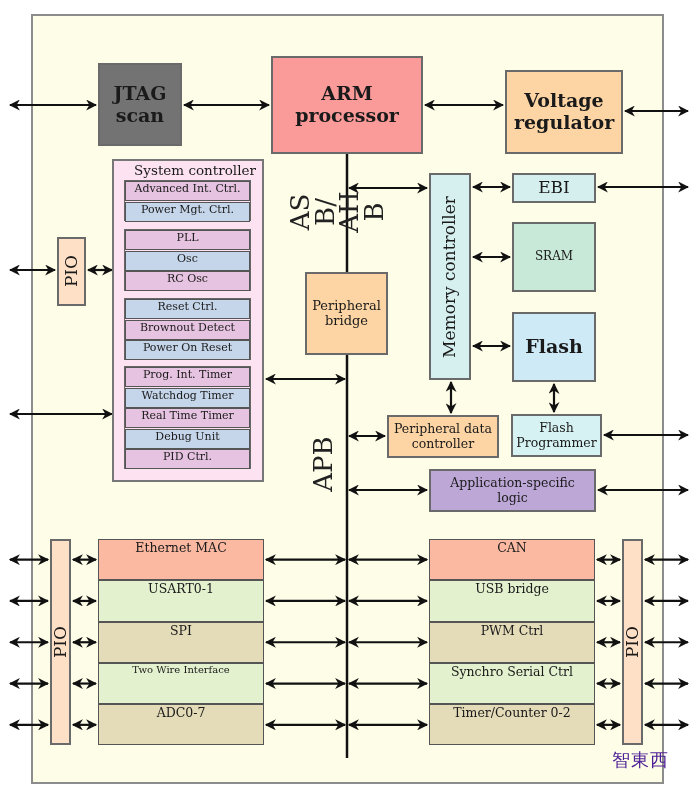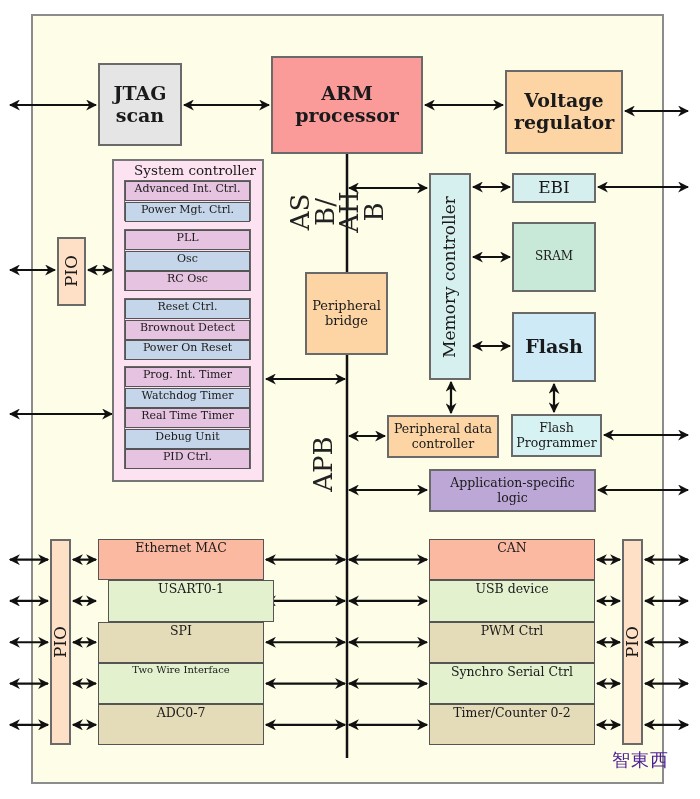--- a/index.html
+++ b/index.html
@@ -81,21 +81,21 @@
       <line x1="597" y1="683.55" x2="620" y2="683.55" stroke="#111" stroke-width="2.2" marker-start="url(#ah)" marker-end="url(#ah)"></line>
       <line x1="645" y1="683.55" x2="688" y2="683.55" stroke="#111" stroke-width="2.2" marker-start="url(#ah)" marker-end="url(#ah)"></line>
       <line x1="10" y1="724.85" x2="48" y2="724.85" stroke="#111" stroke-width="2.2" marker-start="url(#ah)" marker-end="url(#ah)"></line>
       <line x1="73" y1="724.85" x2="96" y2="724.85" stroke="#111" stroke-width="2.2" marker-start="url(#ah)" marker-end="url(#ah)"></line>
       <line x1="266" y1="724.85" x2="345" y2="724.85" stroke="#111" stroke-width="2.2" marker-start="url(#ah)" marker-end="url(#ah)"></line>
       <line x1="349" y1="724.85" x2="427" y2="724.85" stroke="#111" stroke-width="2.2" marker-start="url(#ah)" marker-end="url(#ah)"></line>
       <line x1="597" y1="724.85" x2="620" y2="724.85" stroke="#111" stroke-width="2.2" marker-start="url(#ah)" marker-end="url(#ah)"></line>
       <line x1="645" y1="724.85" x2="688" y2="724.85" stroke="#111" stroke-width="2.2" marker-start="url(#ah)" marker-end="url(#ah)"></line>
     </svg>
 
-  <div class="blk big" style="left:98px;top:63px;width:84px;height:83px;background:#e5e5e5;">
+  <div class="blk big" style="left:98px;top:63px;width:84px;height:83px;background:#737373;">
     <span style="width:60px;">JTAG scan</span>
   </div>
   <div class="blk big" style="left:271px;top:56px;width:152px;height:98px;background:#fa9b9a;">
     <span style="width:120px;">ARM processor</span>
   </div>
   <div class="blk big" style="left:505px;top:70px;width:118px;height:84px;background:#fdd5a5;">
     <span style="width:100px;">Voltage regulator</span>
   </div>
 
   <div style="position:absolute;left:112px;top:159px;width:152px;height:323px;background:#fde3f2;border:2px solid #777;box-sizing:border-box;">
@@ -191,39 +191,39 @@
     <span class="vert">PIO</span>
   </div>
   <div class="blk" style="left:622px;top:539px;width:21px;height:206px;background:#fde0c5;font-size:17px;">
     <span class="vert">PIO</span>
   </div>
 
   <div id="left-periph">
       <div class="row" style="left: 98px; top: 539px; width: 166px; height: 41.3px; background: rgb(251, 185, 162); font-size: 12.5px;">
         <span>Ethernet MAC</span>
       </div>
-      <div class="row" style="left: 98px; top: 580.3px; width: 166px; height: 41.3px; background: rgb(227, 241, 207); font-size: 12.5px; margin-left: 10px;">
+      <div class="row" style="left: 98px; top: 580.3px; width: 166px; height: 41.3px; background: rgb(227, 241, 207); font-size: 12.5px;">
         <span>USART0-1</span>
       </div>
       <div class="row" style="left: 98px; top: 621.6px; width: 166px; height: 41.3px; background: rgb(228, 219, 185); font-size: 12.5px;">
         <span>SPI</span>
       </div>
       <div class="row" style="left: 98px; top: 662.9px; width: 166px; height: 41.3px; background: rgb(227, 241, 207); font-size: 10px;">
         <span>Two Wire Interface</span>
       </div>
       <div class="row" style="left: 98px; top: 704.2px; width: 166px; height: 41.3px; background: rgb(228, 219, 185); font-size: 12.5px;">
         <span>ADC0-7</span>
       </div>
     </div>
   <div id="right-periph">
       <div class="row" style="left: 429px; top: 539px; width: 166px; height: 41.3px; background: rgb(251, 185, 162); font-size: 12.5px;">
         <span>CAN</span>
       </div>
       <div class="row" style="left: 429px; top: 580.3px; width: 166px; height: 41.3px; background: rgb(227, 241, 207); font-size: 12.5px;">
-        <span>USB device</span>
+        <span>USB bridge</span>
       </div>
       <div class="row" style="left: 429px; top: 621.6px; width: 166px; height: 41.3px; background: rgb(228, 219, 185); font-size: 12.5px;">
         <span>PWM Ctrl</span>
       </div>
       <div class="row" style="left: 429px; top: 662.9px; width: 166px; height: 41.3px; background: rgb(227, 241, 207); font-size: 12.5px;">
         <span>Synchro Serial Ctrl</span>
       </div>
       <div class="row" style="left: 429px; top: 704.2px; width: 166px; height: 41.3px; background: rgb(228, 219, 185); font-size: 12.5px;">
         <span>Timer/Counter 0-2</span>
       </div>

